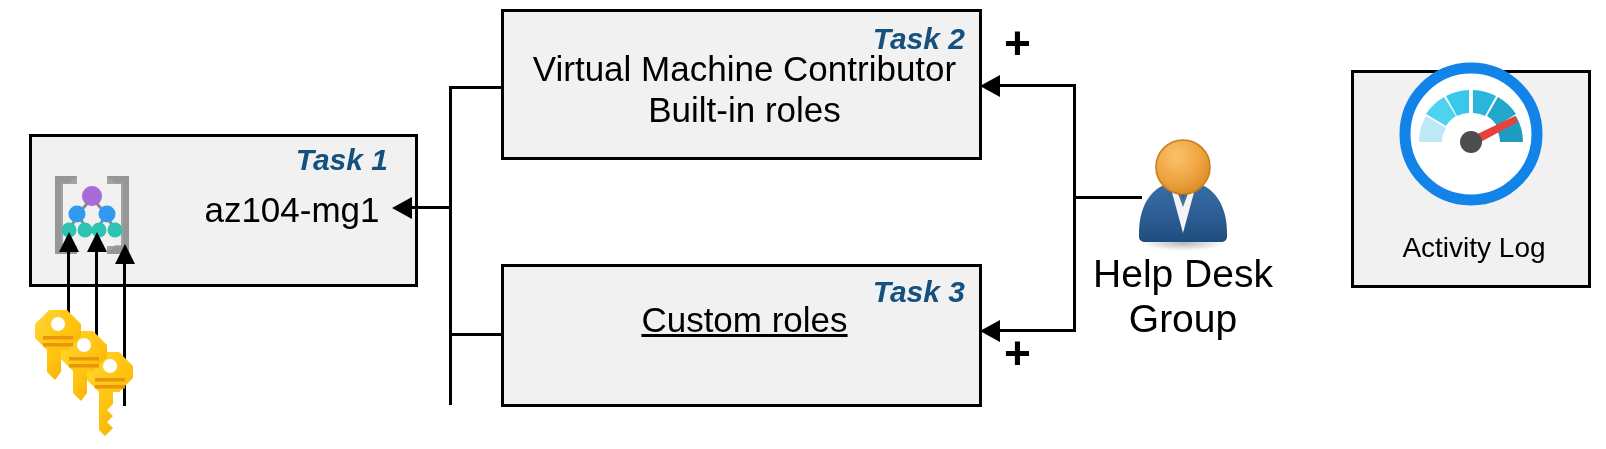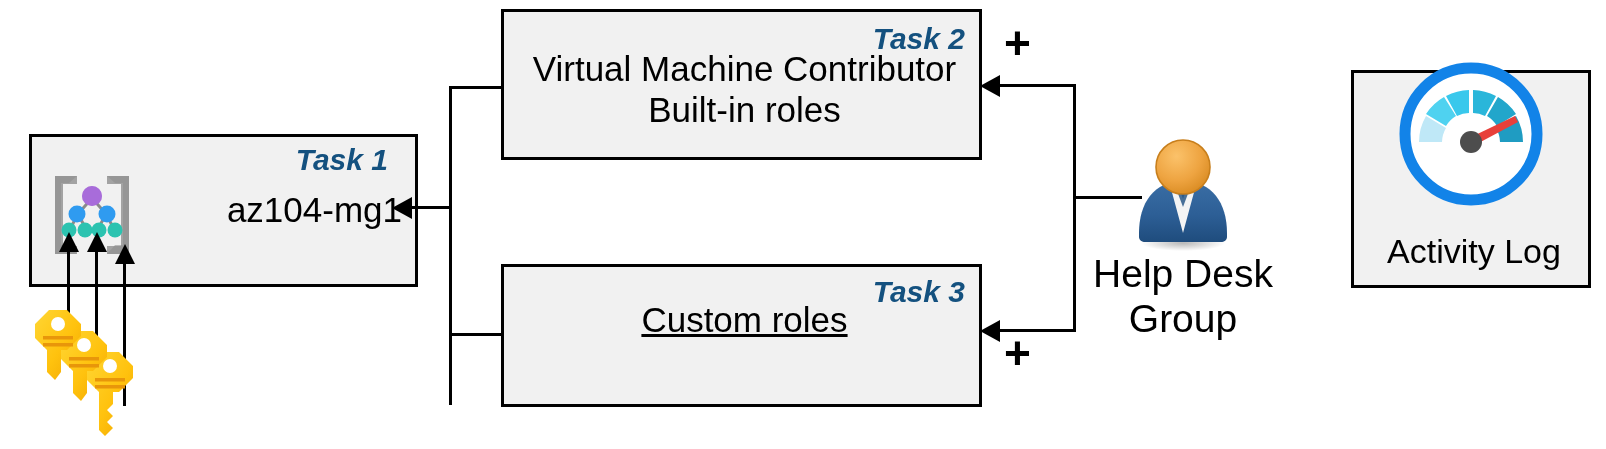--- a/index.html
+++ b/index.html
@@ -39,36 +39,36 @@
     color: #000000;
     font-size: 35px;
     line-height: 1.18;
     text-align: center;
     white-space: nowrap;
   }
 
   
   #task1 { left: 2px; top: 134px; width: 389px; height: 153px; margin-left: 27px; }
   #task1-label { right: 27px; top: 6px; }
-  #task1-text { left: 150px; top: 52px; width: 220px; text-align: right; }
+  #task1-text { left: 150px; top: 52px; width: 220px; text-align: center; }
 
   
   #task2 { left: 501px; top: 9px; width: 481px; height: 151px; }
   #task2-label { right: 14px; top: 10px; }
   #task2-text { left: 0px; top: 36px; width: 481px; }
 
   
   #task3 { left: 501px; top: 264px; width: 481px; height: 143px; }
   #task3-label { right: 14px; top: 8px; }
   #task3-text { left: 0px; top: 32px; width: 481px; text-decoration: underline; }
 
   
   #task4 { left: 1351px; top: 70px; width: 240px; height: 218px; }
   #task4-label { left: 0; top: 12px; width: 240px; text-align: center; }
-  #task4-text { left: 0; top: 158px; width: 240px; font-size: 34px; }
+  #task4-text { left: 0; top: 158px; width: 240px; font-size: 28px; }
 
   
   .line-h {
     position: absolute;
     background: #000000;
     height: 3px;
   }
   .line-v {
     position: absolute;
     background: #000000;

